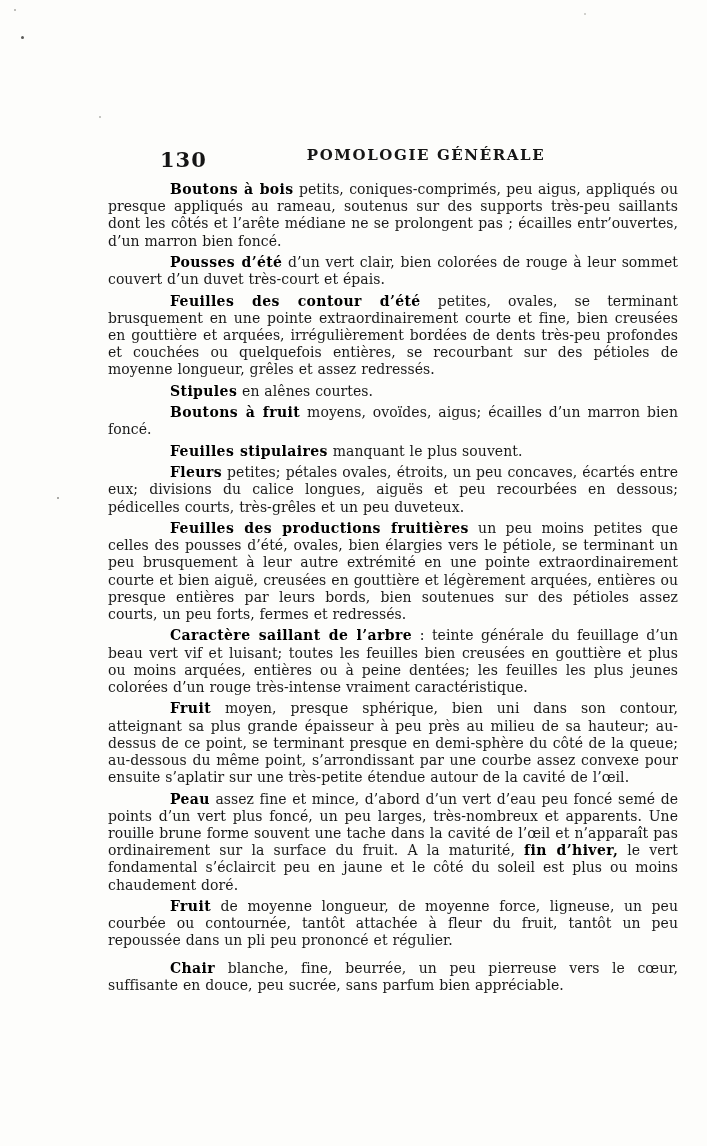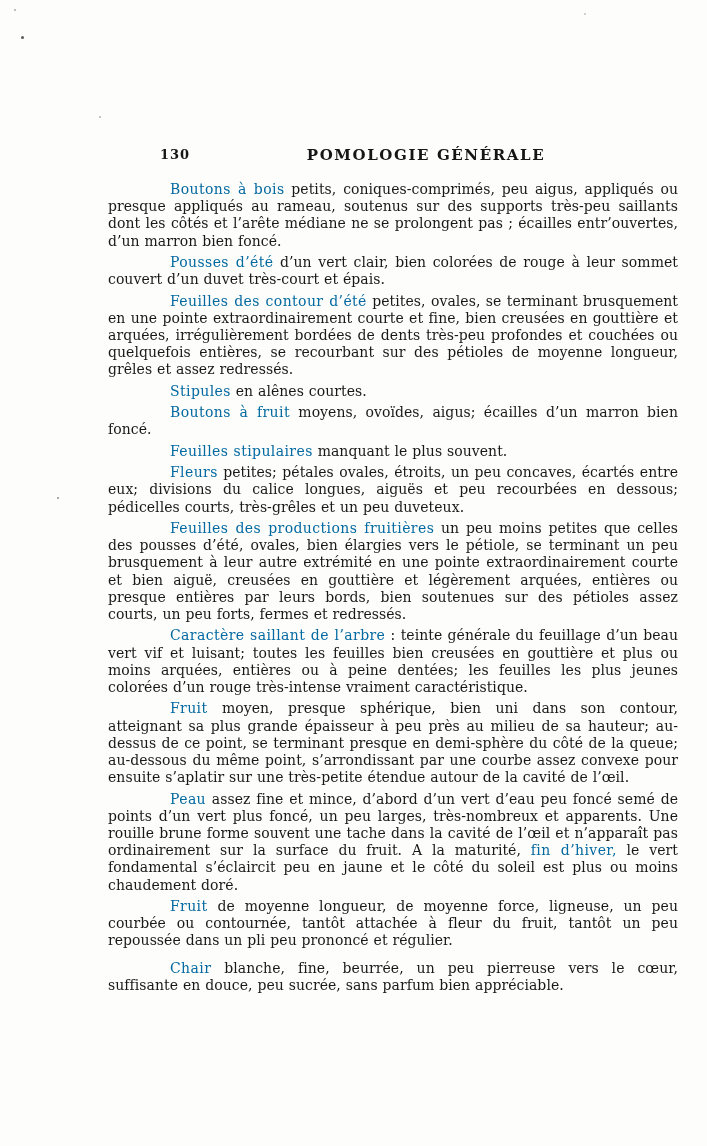--- a/index.html
+++ b/index.html
@@ -26,21 +26,21 @@
   }
   .running-head {
     position: relative;
     height: 20px;
     margin-bottom: 15px;
   }
   .page-num {
     position: absolute;
     left: 52px;
     top: 1px;
-    font-size: 13px;
+    font-size: 21px;
     font-weight: 700;
     letter-spacing: 1px;
     color: #161616;
   }
   .head-title {
     position: absolute;
     left: 0;
     right: 0;
     top: 0;
     text-align: center;
@@ -57,23 +57,23 @@
     text-align: justify;
     letter-spacing: 0.05px;
     word-spacing: 0.4px;
   }
   .page-body p.para {
     margin: 0 0 4.2px 0;
     text-indent: 62px;
   }
   .page-body p.para:last-child { margin-bottom: 0; margin-top: 10px; }
   .lead {
-    font-weight: 400;
+    font-weight: 700;
     letter-spacing: 0.4px;
-    color: #0369a1;
+    color: #000000;
   }
   
   .speck {
     position: absolute;
     border-radius: 50%;
     pointer-events: none;
   }
   .speck.s1 { left: 21px;  top: 36px;  width: 3px; height: 3px; background: #5a5a58; }
   .speck.s2 { left: 14px;  top: 9px;   width: 2px; height: 2px; background: #aaaaa6; }
   .speck.s3 { left: 99px;  top: 116px; width: 2px; height: 2px; background: #b3b3af; }

